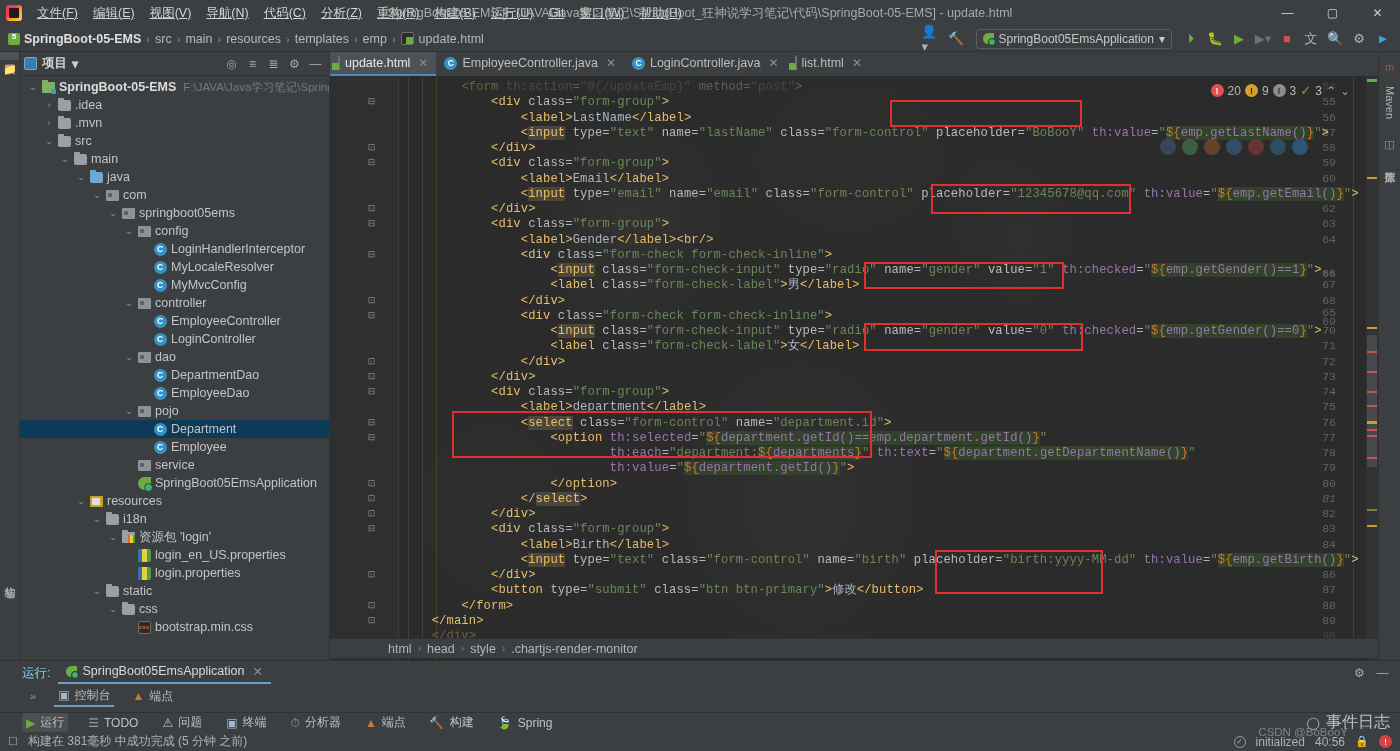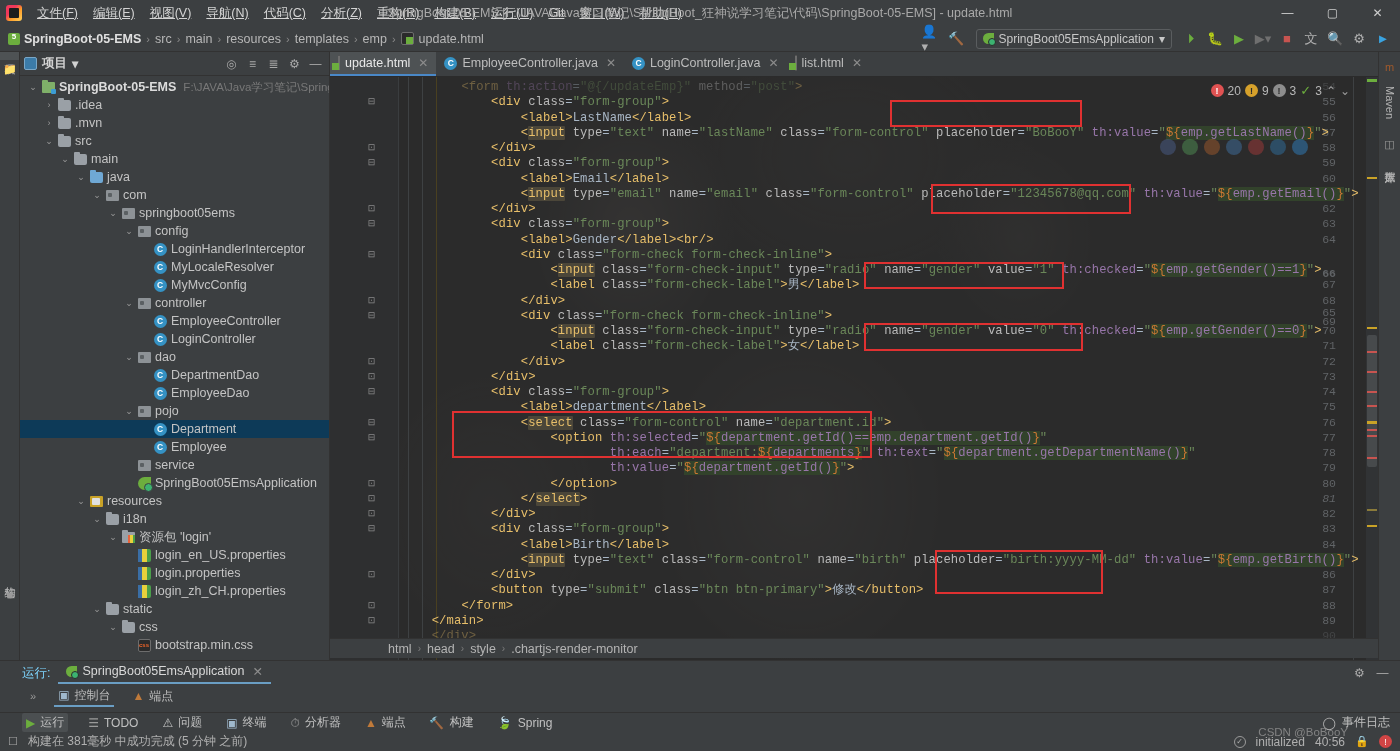--- a/index.html
+++ b/index.html
@@ -574,27 +574,20 @@
             <span class="i-props"></span>
           </span>
           <span class="tlabel">login_en_US.properties</span>
         </div>
         <div class="trow" style="padding-left: 102px;">
           <span class="tw none">·</span>
           <span class="ticon">
             <span class="i-props"></span>
           </span>
           <span class="tlabel">login.properties</span>
-        </div>
-        <div class="trow" style="padding-left: 102px;">
-          <span class="tw none">·</span>
-          <span class="ticon">
-            <span class="i-props"></span>
-          </span>
-          <span class="tlabel">login_zh_CH.properties</span>
         </div>
         <div class="trow" style="padding-left: 70px;">
           <span class="tw">⌄</span>
           <span class="ticon">
             <span class="i-folder"></span>
           </span>
           <span class="tlabel">static</span>
         </div>
         <div class="trow" style="padding-left: 86px;">
           <span class="tw">⌄</span>
@@ -833,21 +826,21 @@
     <div class="bb-item">
       <span style="color:#6cae3e">🔨</span>
       <span>构建</span>
     </div>
     <div class="bb-item">
       <span style="color:#6cae3e">🍃</span>
       <span>Spring</span>
     </div>
     <div class="bb-right">
       <span style="color:#b0b0b0">◯</span>
-      <span style="font-size:12px;color:#c0c0c0">事件日志</span>
+      <span style="font-size:16px;color:#c0c0c0">事件日志</span>
     </div>
   </div>
 
   <div class="statusbar">
     <span class="sb-ico">☐</span>
     <span>构建在 381毫秒 中成功完成 (5 分钟 之前)</span>
     <div class="sb-right">
       <span class="ok-circle">✓</span>
       <span>initialized</span>
       <span>40:56</span>

